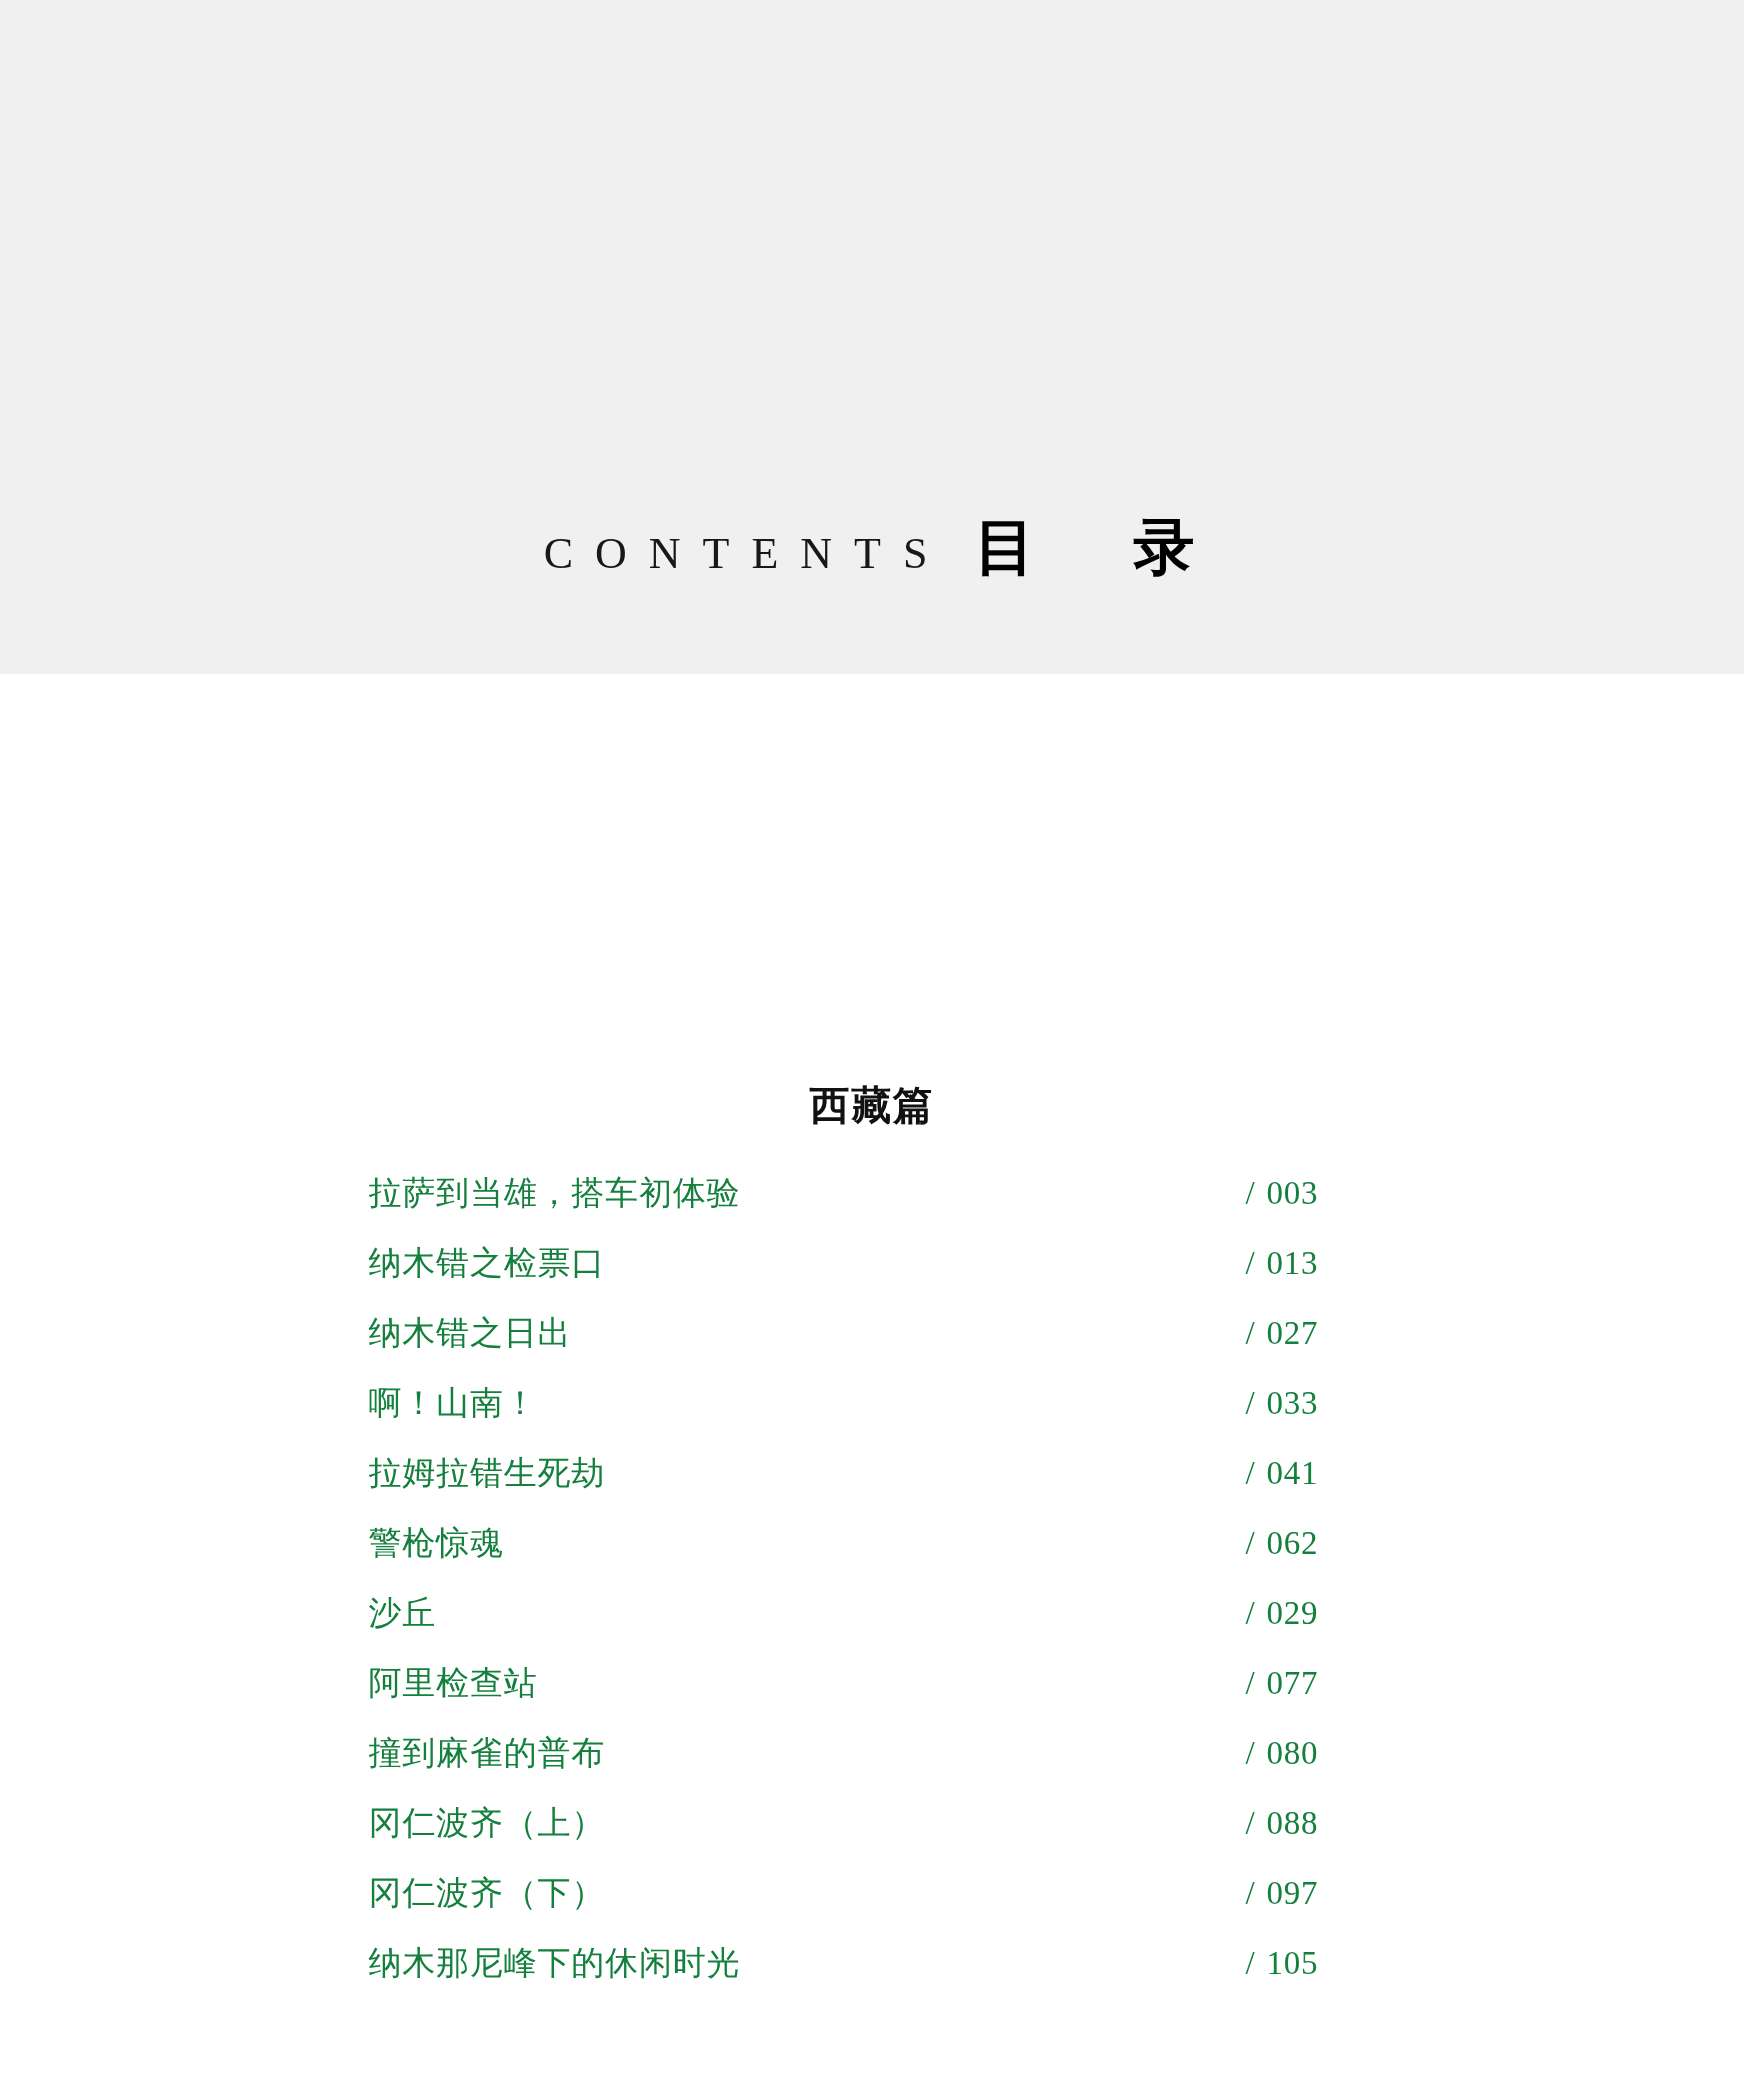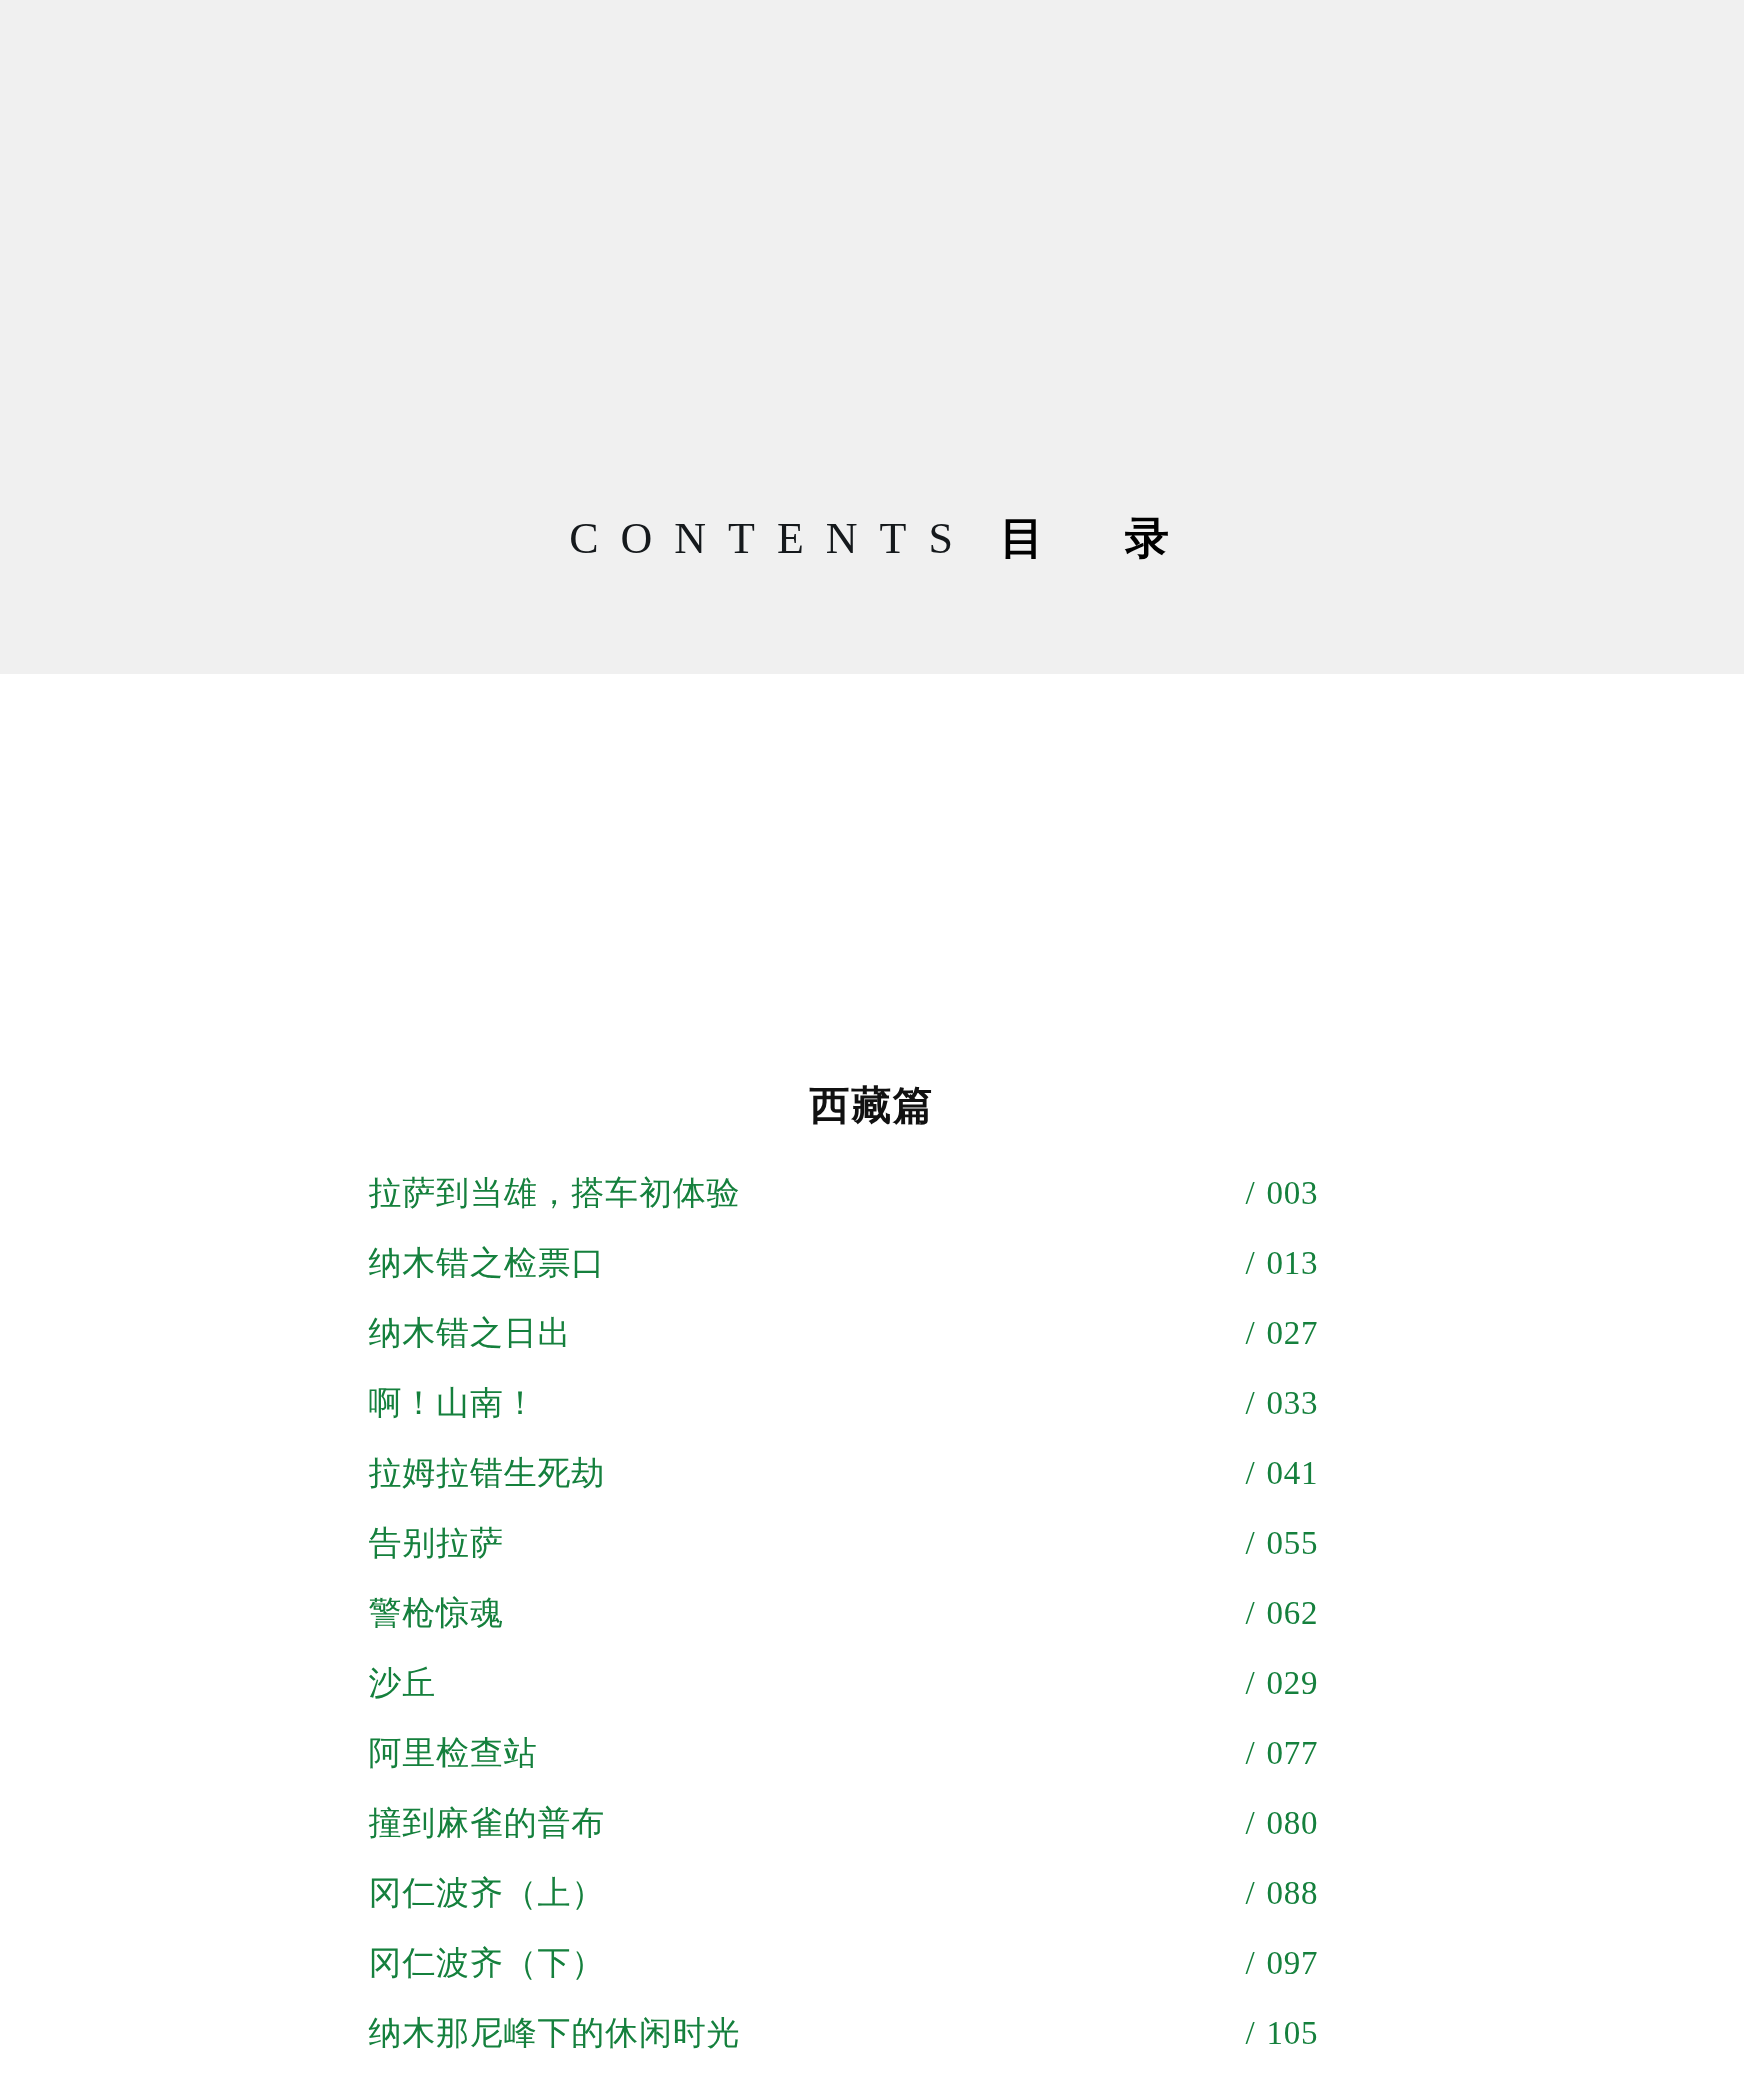--- a/index.html
+++ b/index.html
@@ -41,21 +41,21 @@
     font-size: 44px;
     letter-spacing: 22px;
     color: #15191c;
     font-weight: 400;
     line-height: 1;
     padding-left: 12.6px;
   }
 
   .mulu-word {
     font-family: "DejaVu Sans", "Liberation Sans", sans-serif;
-    font-size: 44px;
+    font-size: 61px;
     font-weight: 700;
     letter-spacing: 18.5px;
     color: #000000;
     line-height: 1;
     margin-left: 25px;
   }
 
   
   .toc-wrap {
     position: absolute;
@@ -143,25 +143,20 @@
         <span class="title">啊！山南！</span>
         <span class="filler"></span>
         <span class="page"><span class="slash">/</span><span>033</span></span>
       </li>
       <li class="toc-entry">
         <span class="title">拉姆拉错生死劫</span>
         <span class="filler"></span>
         <span class="page"><span class="slash">/</span><span>041</span></span>
       </li>
       <li class="toc-entry">
-        <span class="title">告别拉萨</span>
-        <span class="filler"></span>
-        <span class="page"><span class="slash">/</span><span>055</span></span>
-      </li>
-      <li class="toc-entry">
         <span class="title">警枪惊魂</span>
         <span class="filler"></span>
         <span class="page"><span class="slash">/</span><span>062</span></span>
       </li>
       <li class="toc-entry">
         <span class="title">沙丘</span>
         <span class="filler"></span>
         <span class="page"><span class="slash">/</span><span>029</span></span>
       </li>
       <li class="toc-entry">

